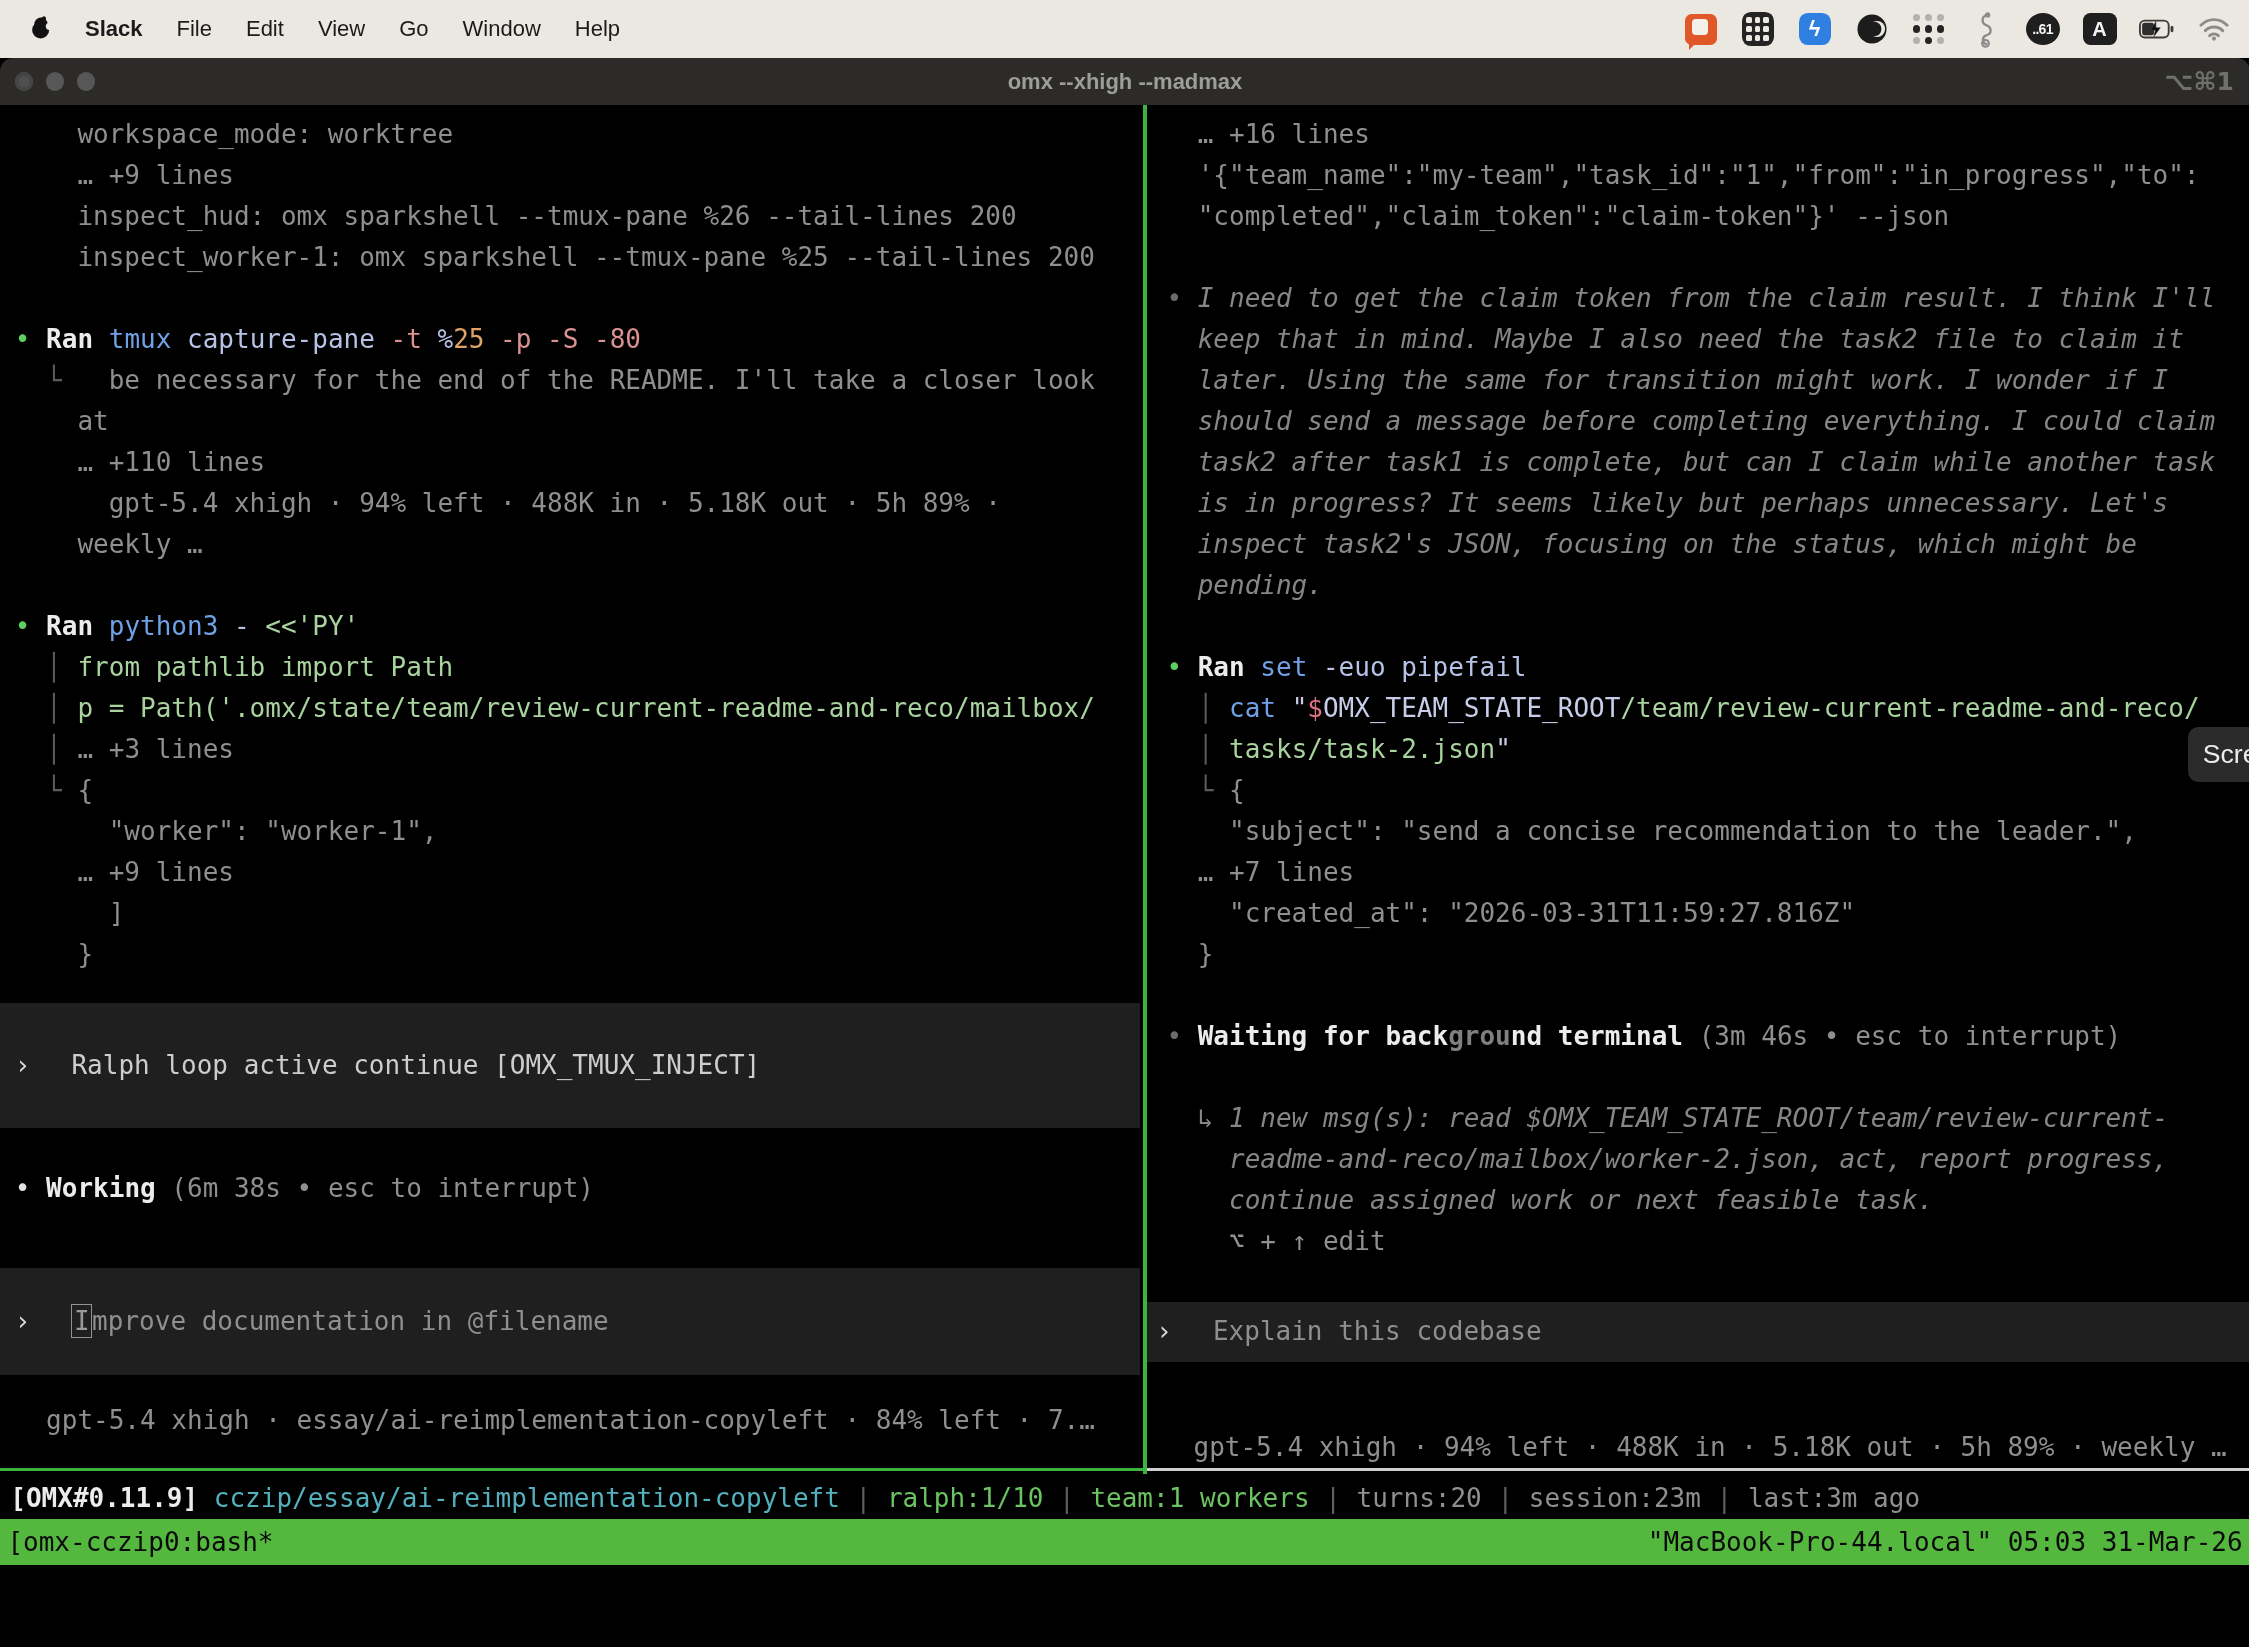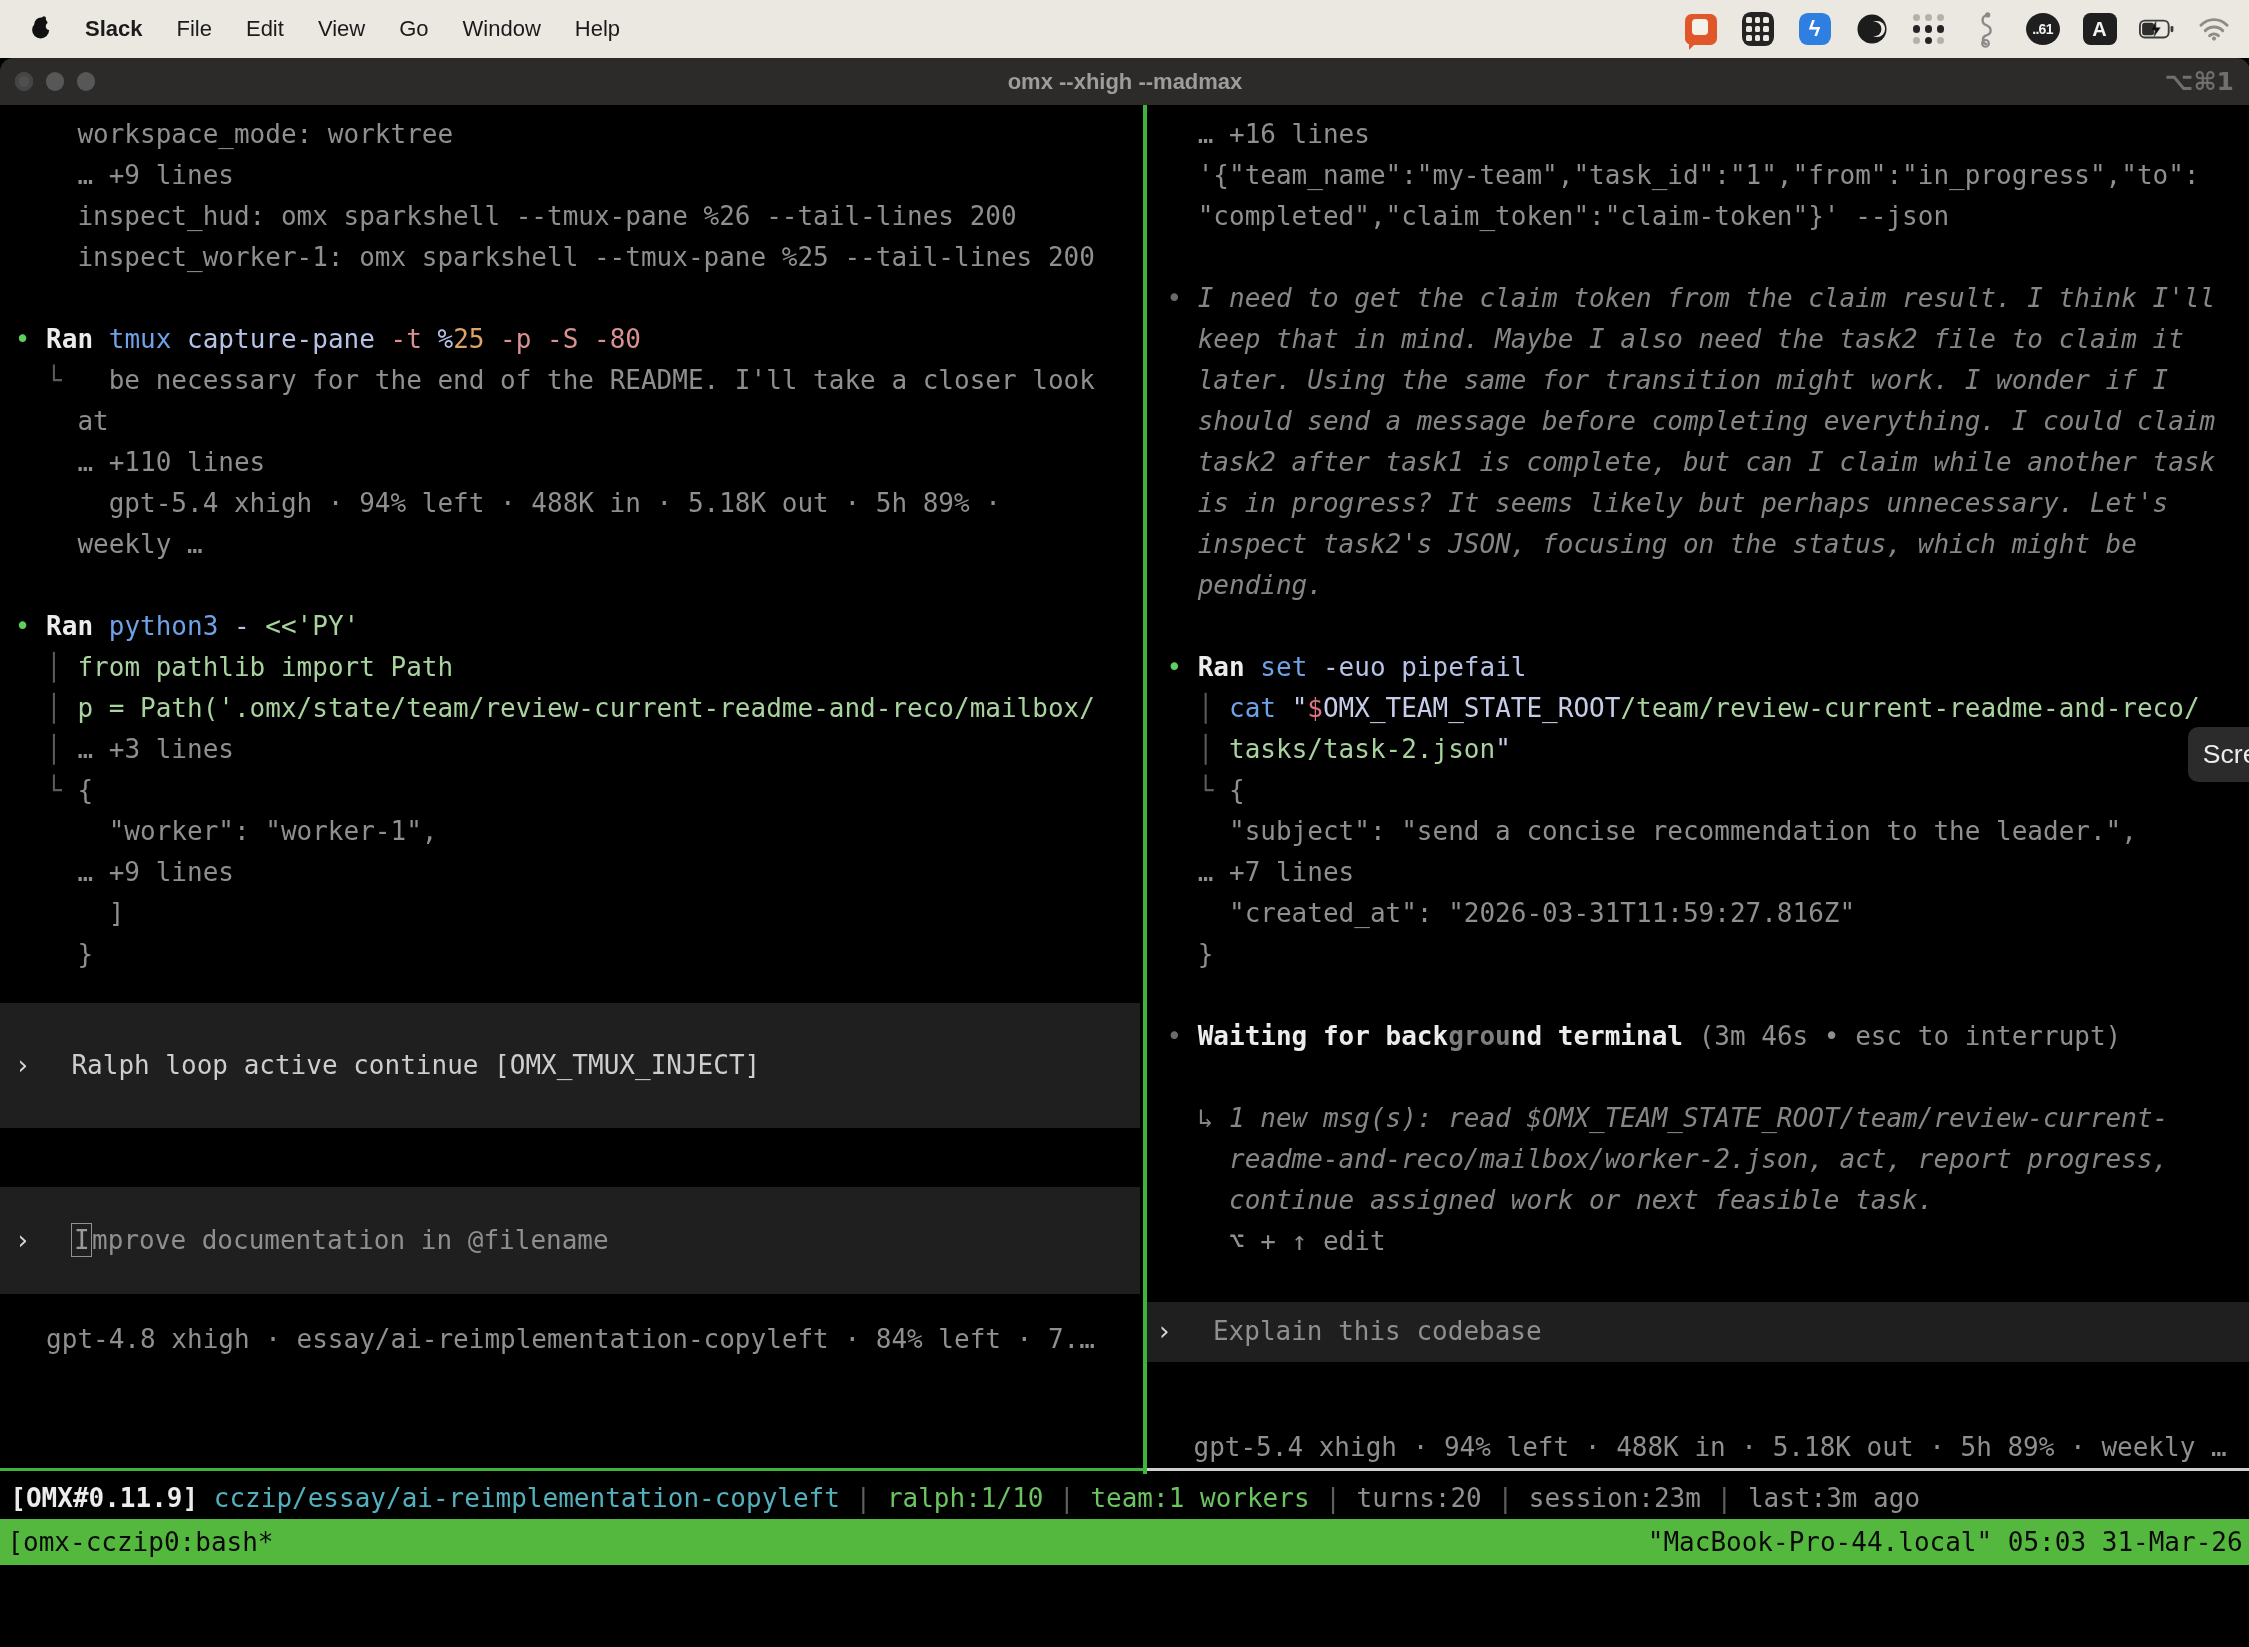--- a/index.html
+++ b/index.html
@@ -227,27 +227,30 @@
           <div class="tl"><span class="c-dm">  └ </span><span class="c-g">{</span></div>
           <div class="tl"><span class="c-g">      "worker": "worker-1",</span></div>
           <div class="tl"><span class="c-g">    … +9 lines</span></div>
           <div class="tl"><span class="c-g">      ]</span></div>
           <div class="tl"><span class="c-g">    }</span></div>
         </div>
       <div class="band inject-band">
         <span class="prompt">›</span>
         <span class="txt">Ralph loop active continue [OMX_TMUX_INJECT]</span>
       </div>
+      <div class="working-row">
+          <div class="tl"><span class="c-wn">• </span><span class="c-w">Working </span><span class="c-g">(6m 38s • esc to interrupt)</span></div>
+        </div>
       <div class="band input-band">
         <span class="prompt">›</span>
         <span class="cursor">I</span>
         <span class="ph">mprove documentation in @filename</span>
       </div>
       <div class="status-row">
-          <div class="tl"><span class="c-g">  gpt-4.8 xhigh · essay/ai-reimplementation-copyleft · 84% left · 7.…</span></div>
+          <div class="tl"><span class="c-g">  gpt-5.4 xhigh · essay/ai-reimplementation-copyleft · 84% left · 7.…</span></div>
         </div>
     </div>
 
     <div class="divider"></div>
 
     <div class="pane pane-right">
       <div class="lines">
           <div class="tl"><span class="c-g">  … +16 lines</span></div>
           <div class="tl"><span class="c-g">  '{"team_name":"my-team","task_id":"1","from":"in_progress","to":</span></div>
           <div class="tl"><span class="c-g">  "completed","claim_token":"claim-token"}' --json</span></div>

